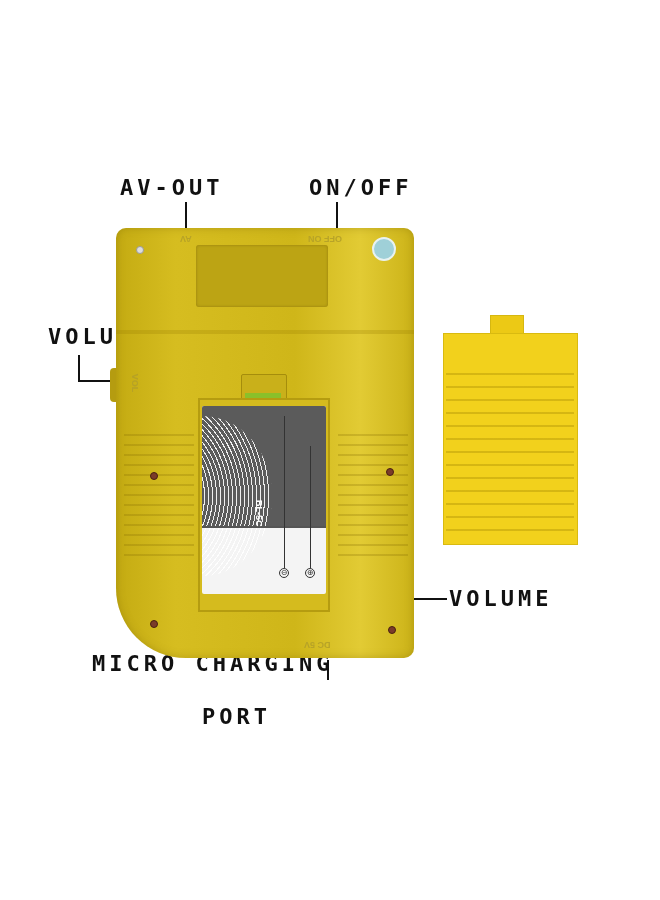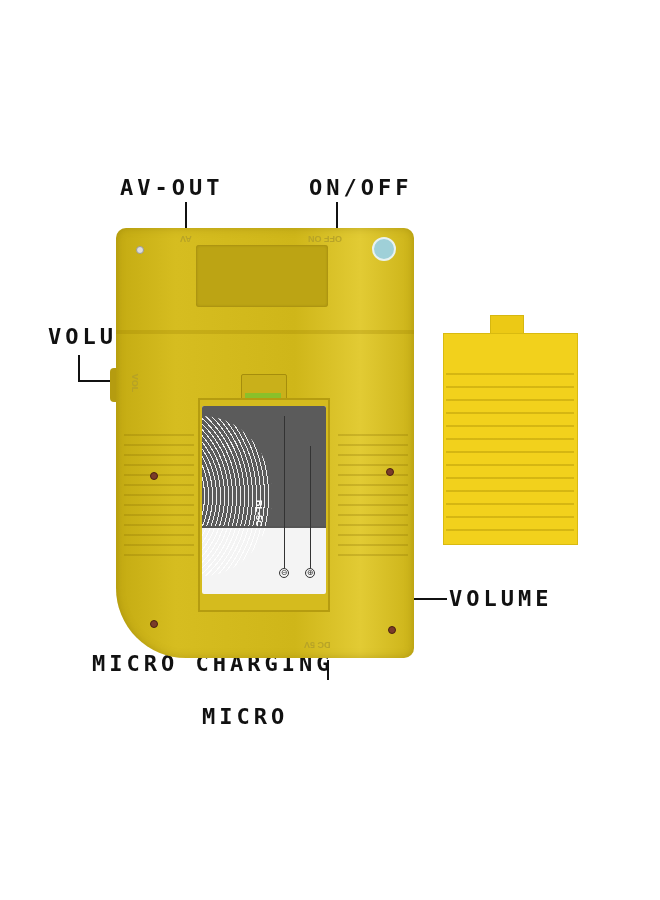--- a/index.html
+++ b/index.html
@@ -47,21 +47,21 @@
 <div class="line" style="left:336px; top:202px; width:2px; height:32px;"></div>
 
 <div class="label" style="left:48px; top:325px;">VOLUME</div>
 <div class="line" style="left:78px; top:355px; width:2px; height:26px;"></div>
 <div class="line" style="left:78px; top:380px; width:34px; height:2px;"></div>
 
 <div class="label" style="left:449px; top:587px;">VOLUME</div>
 <div class="line" style="left:295px; top:598px; width:152px; height:2px;"></div>
 
 <div class="label" style="left:84px; top:652px;margin-left:8px;">MICRO CHARGING</div>
-<div class="label" style="left:202px; top:705px;">MICRO</div>
+<div class="label" style="left:202px; top:705px;">PORT</div>
 <div class="line" style="left:327px; top:660px; width:2px; height:20px;"></div>
 
 <div class="volume-knob"></div>
 
 <div class="device">
   <div class="screen-recess"></div>
   <div class="sticker"></div>
   <div class="screw silver" style="left:20px; top:18px;"></div>
   <div class="upper-ridge"></div>
 

